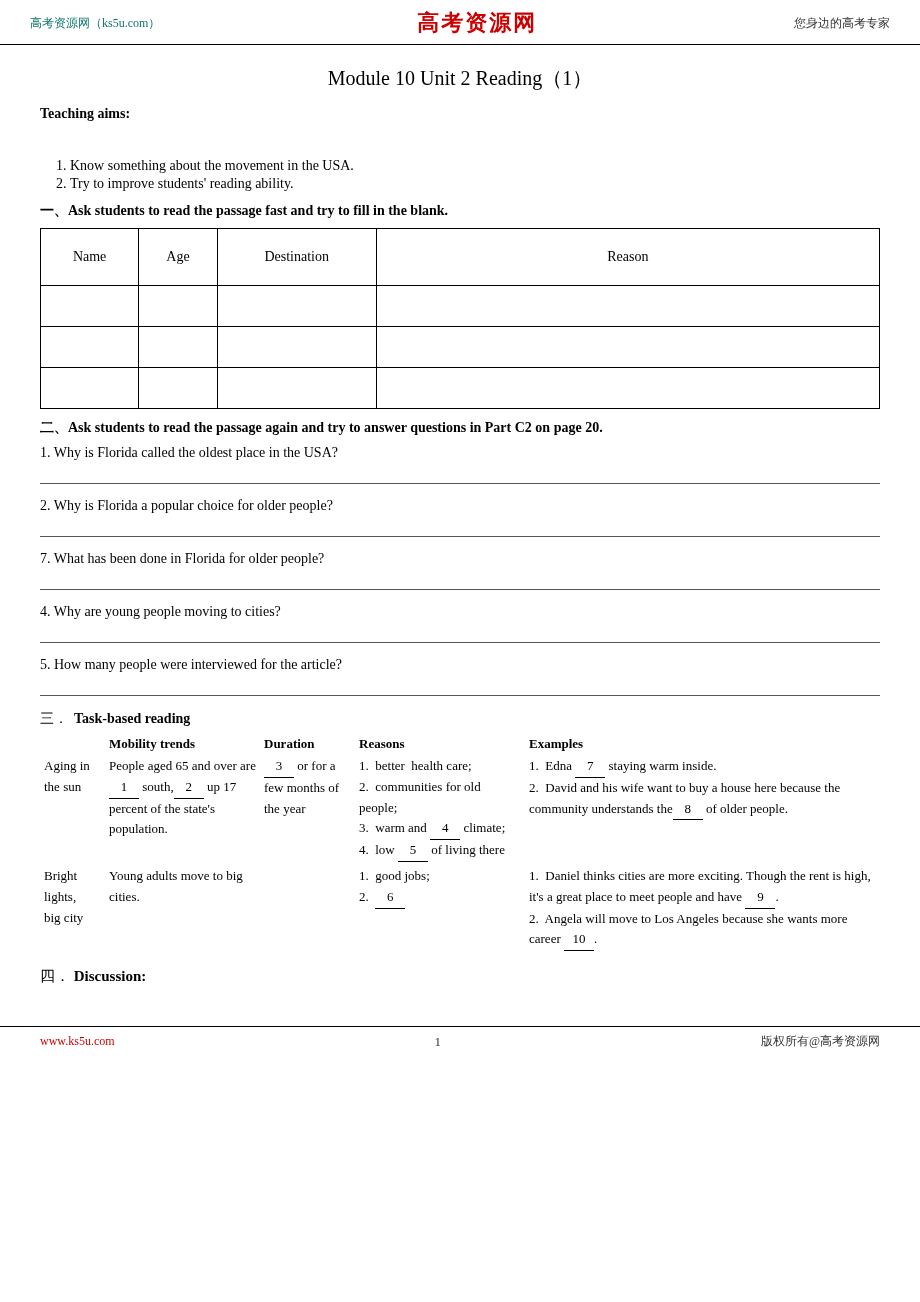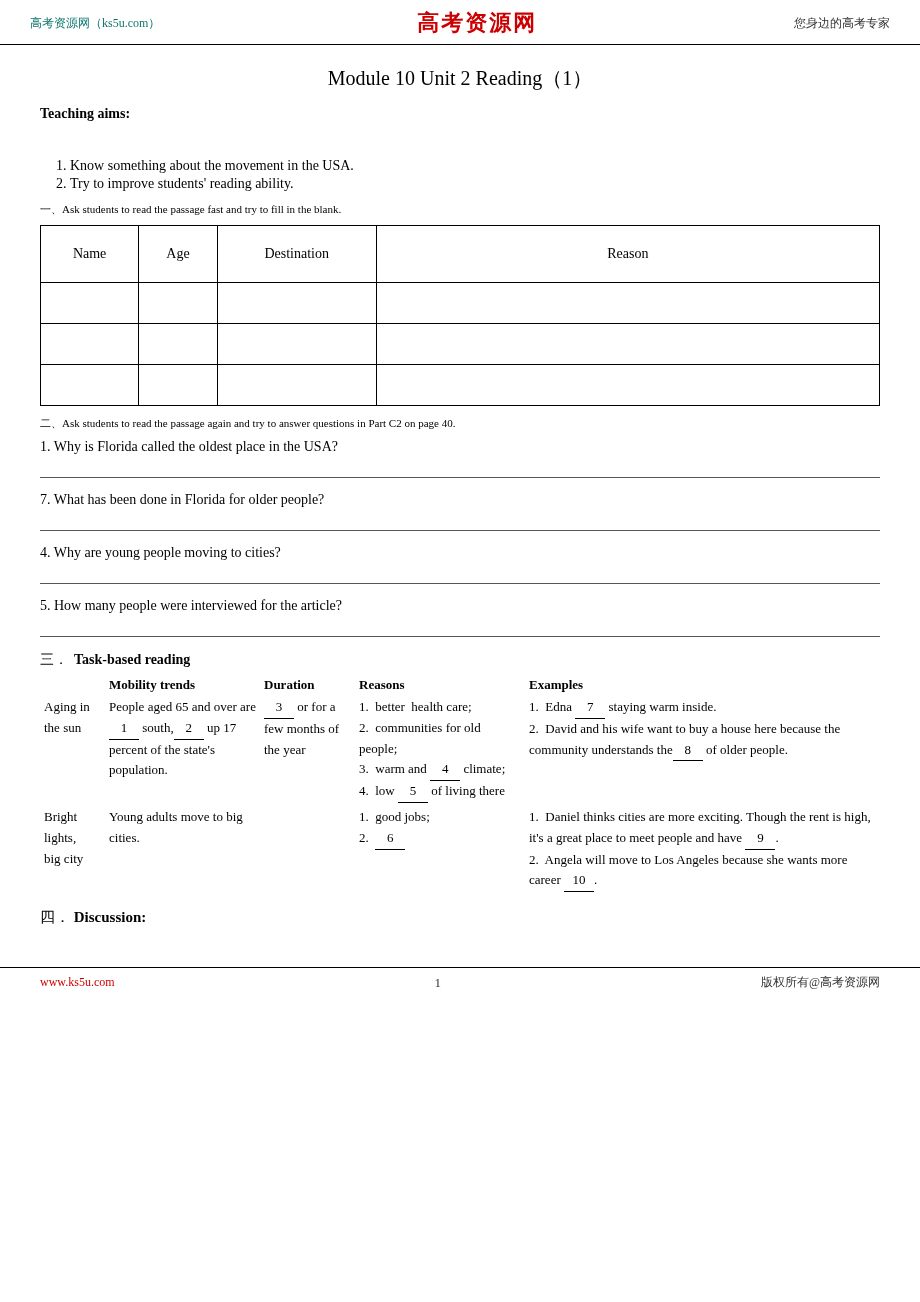--- a/index.html
+++ b/index.html
@@ -54,22 +54,23 @@
     .teaching-aims ol {
       margin-left: 30px;
       margin-top: 36px;
     }
     .teaching-aims ol li {
       margin-bottom: 2px;
       font-size: 14px;
     }
 
     .instruction {
-      font-size: 11px;
+      font-size: 14px;
       margin-bottom: 8px;
+      font-weight: bold;
     }
 
     
     .reading-table {
       width: 100%;
       border-collapse: collapse;
       margin-bottom: 10px;
     }
     .reading-table th, .reading-table td {
       border: 1px solid #000;
@@ -196,28 +197,32 @@
           <td></td>
           <td></td>
           <td></td>
           <td class="reason-col"></td>
         </tr>
       </tbody>
     </table>
   </div>
 
   <div>
-    <div class="instruction">二、Ask students to read the passage again and try to answer questions in Part C2 on page 40.</div>
+    <div class="instruction">二、Ask students to read the passage again and try to answer questions in Part C2 on page 20.</div>
     <div class="questions-section">
 
       <div class="question-item">
         <div class="question-text">1. Why is Florida called the oldest place in the USA?</div>
         <div class="q-line"></div>
       </div>
 
+      <div class="question-item">
+        <div class="question-text">2. Why is Florida a popular choice for older people?</div>
+        <div class="q-line"></div>
+      </div>
 
       <div class="question-item">
         <div class="question-text">7. What has been done in Florida for older people?</div>
         <div class="q-line"></div>
       </div>
 
       <div class="question-item">
         <div class="question-text">4. Why are young people moving to cities?</div>
         <div class="q-line"></div>
       </div>

